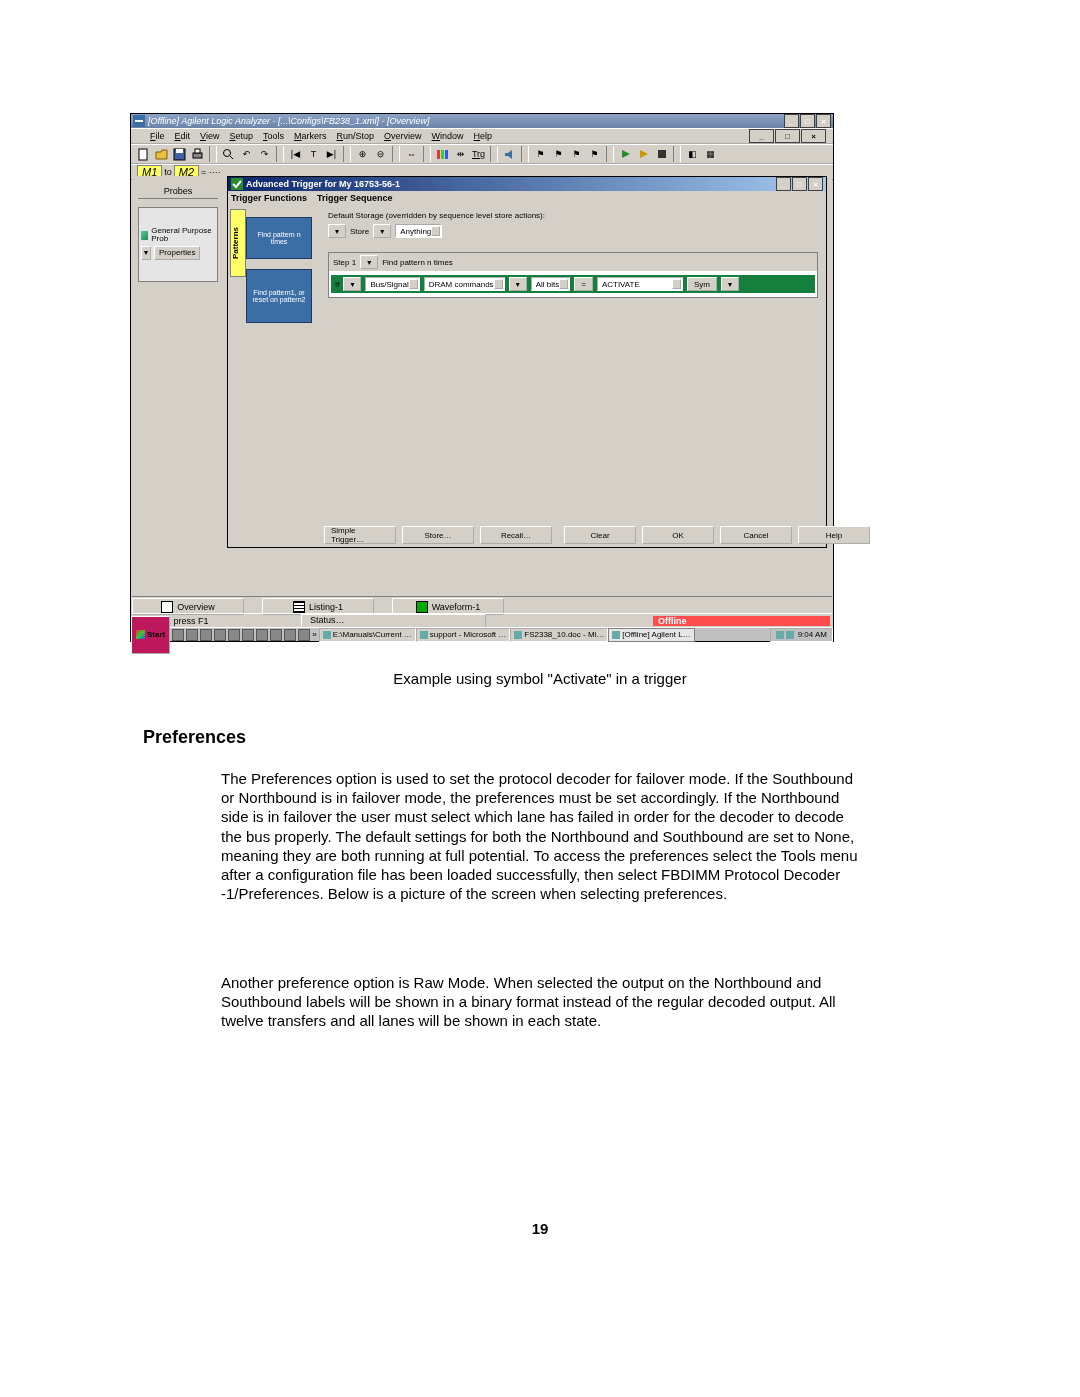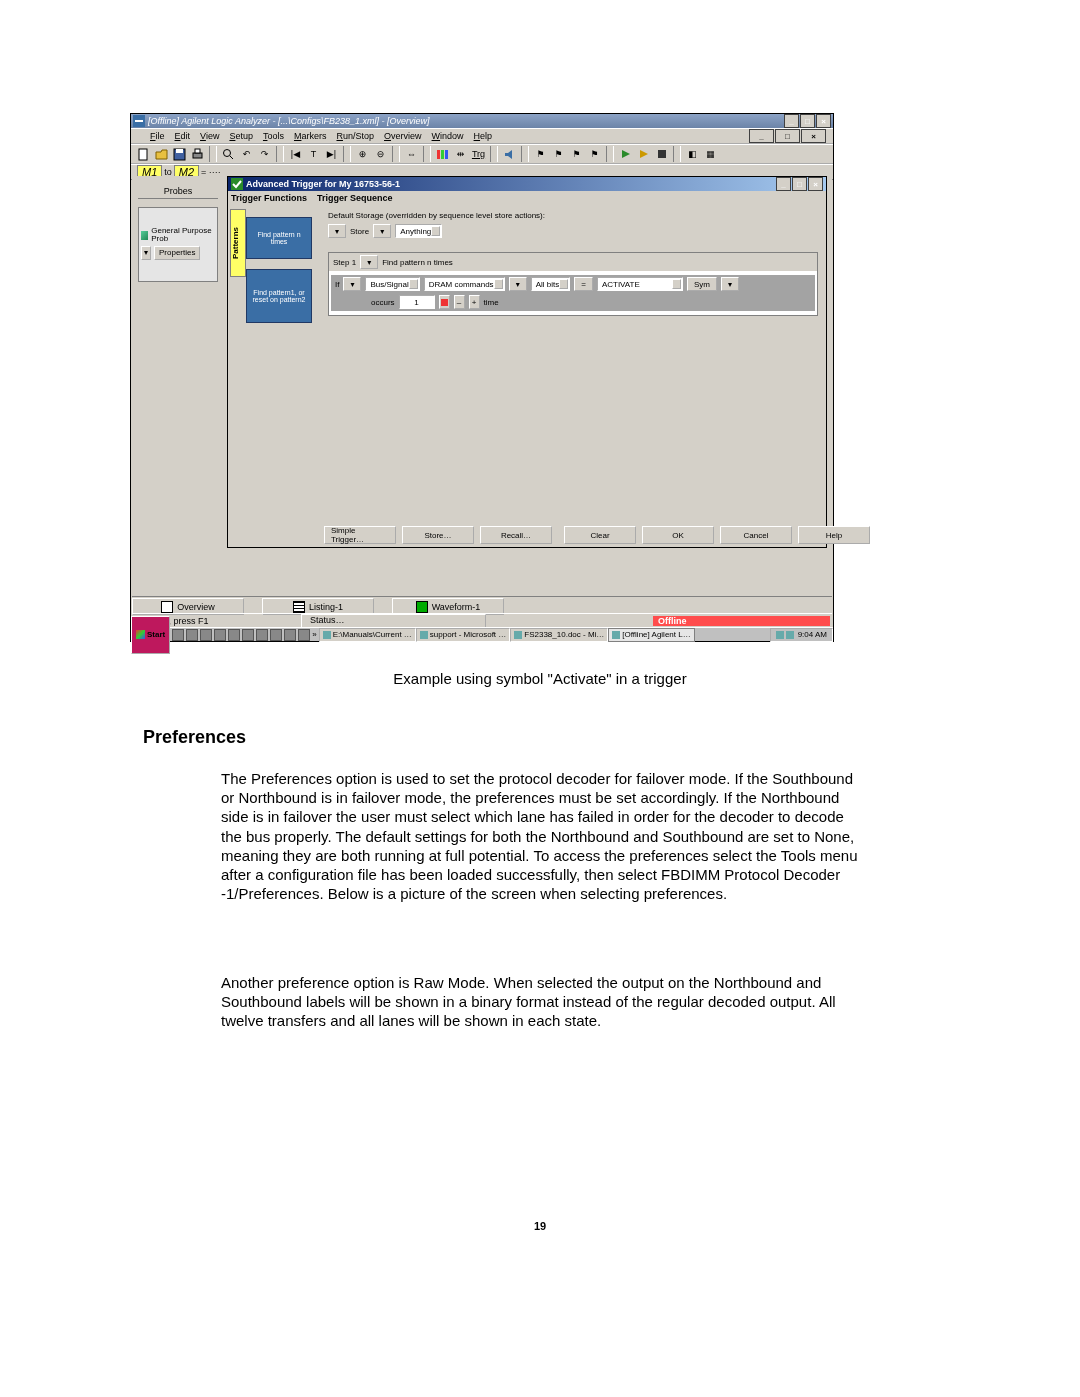--- a/index.html
+++ b/index.html
@@ -59,21 +59,21 @@
 
   .seq-area{position:absolute;left:96px;top:18px;right:4px;bottom:24px;background:#d4d0c8}
   .seq-line{display:flex;align-items:center;gap:4px;padding:2px 4px;font-size:8px}
   .combo{height:12px;border:1px inset #fff;background:#fff;padding:0 10px 0 4px;font-size:8px;display:inline-flex;
          align-items:center;position:relative}
   .combo::after{content:"";position:absolute;right:1px;top:1px;width:9px;height:10px;background:#d4d0c8;
                 border:1px outset #fff;box-sizing:border-box}
   .flat-btn{height:12px;border:1px outset #fff;background:#d4d0c8;padding:0 6px;font-size:8px;
             display:inline-flex;align-items:center}
   .step-box{border:1px solid #808080;margin:2px 4px;padding:4px 2px;background:#fff}
-  .step-box .seq-line{background:#a3a3a3}
+  .step-box .seq-line{background:#15803d}
   .spin{width:34px;height:12px;border:1px inset #fff;background:#fff;text-align:center;font-size:8px;
         display:inline-flex;align-items:center;justify-content:center}
   .stopper{width:9px;height:12px;border:1px outset #fff;background:#d4d0c8;font-size:8px;
            display:inline-flex;align-items:center;justify-content:center}
 
   .dlg-btns{position:absolute;bottom:3px;left:96px;right:6px;display:flex;gap:6px;align-items:flex-end}
   .dlg-btns .flat-btn{min-width:58px;justify-content:center;height:16px}
 
   .bottom-tabs{position:absolute;left:1px;right:1px;bottom:27px;height:17px;display:flex;align-items:stretch;
                border-top:1px solid #808080}
@@ -98,21 +98,21 @@
   .task-btn.active{border:1px solid #808080;background:#e6e6e6}
   .clock{margin-left:auto;height:12px;border:1px inset #fff;padding:0 5px;display:flex;align-items:center}
   .sm-ico{width:8px;height:8px;background:#6aa}
 
   
   .caption{position:absolute;left:0;right:0;top:670px;text-align:center;font-size:15px}
   .heading{position:absolute;left:143px;top:727px;font-weight:bold;font-size:18px}
   .para{position:absolute;left:221px;width:640px;font-size:15px;line-height:1.28}
   .p1{top:769px}
   .p2{top:973px}
-  .pagenum{position:absolute;left:0;right:0;top:1220px;text-align:center;font-weight:bold;font-size:11px}
+  .pagenum{position:absolute;left:0;right:0;top:1220px;text-align:center;font-weight:bold;font-size:15px}
 </style>
 </head>
 <body>
 
 <div class="page">
 
   <div class="shot">
 
     <div class="title-bar">
       <span class="sys-icon">
@@ -303,32 +303,20 @@
                 <span class="flat-btn">▾</span>
                 <span class="combo">Bus/Signal</span>
                 <span class="combo">DRAM commands</span>
                 <span class="flat-btn">▾</span>
                 <span class="combo">All bits</span>
                 <span class="flat-btn">=</span>
                 <span class="combo" style="min-width:70px">ACTIVATE</span>
                 <span class="flat-btn">Sym</span>
                 <span class="flat-btn">▾</span>
               </div>
-              <div class="seq-line" style="padding-left:40px">
-                <span>occurs</span>
-                <span class="spin">1</span>
-                <span class="stopper">
-                    <svg width="7" height="7">
-                      <rect width="7" height="7" fill="#e33"></rect>
-                    </svg>
-                  </span>
-                <span class="stopper">–</span>
-                <span class="stopper">+</span>
-                <span>time</span>
-              </div>
             </div>
           </div>
 
           <div class="dlg-btns">
             <span class="flat-btn">Simple Trigger…</span>
             <span class="flat-btn">Store…</span>
             <span class="flat-btn">Recall…</span>
             <span style="flex:1"></span>
             <span class="flat-btn">Clear</span>
             <span class="flat-btn">OK</span>

